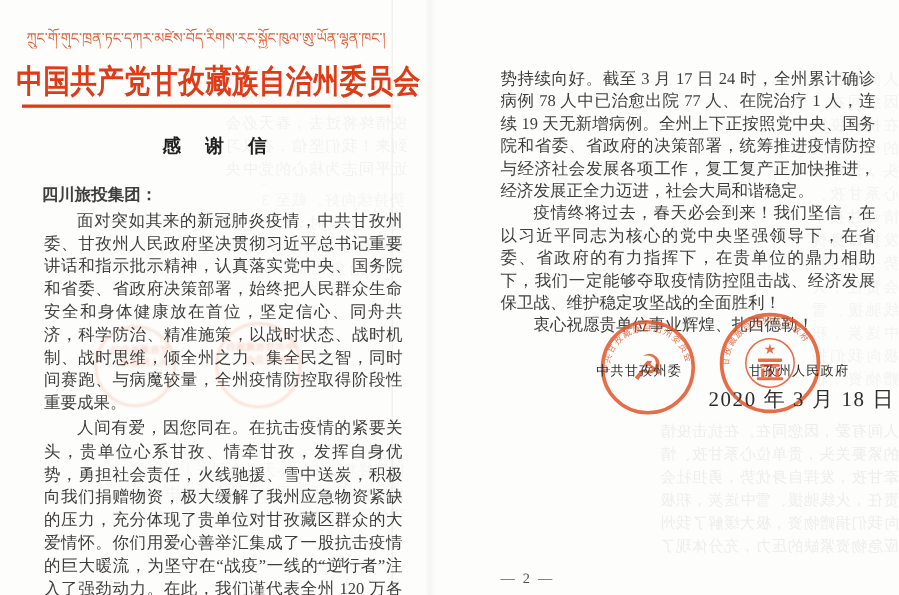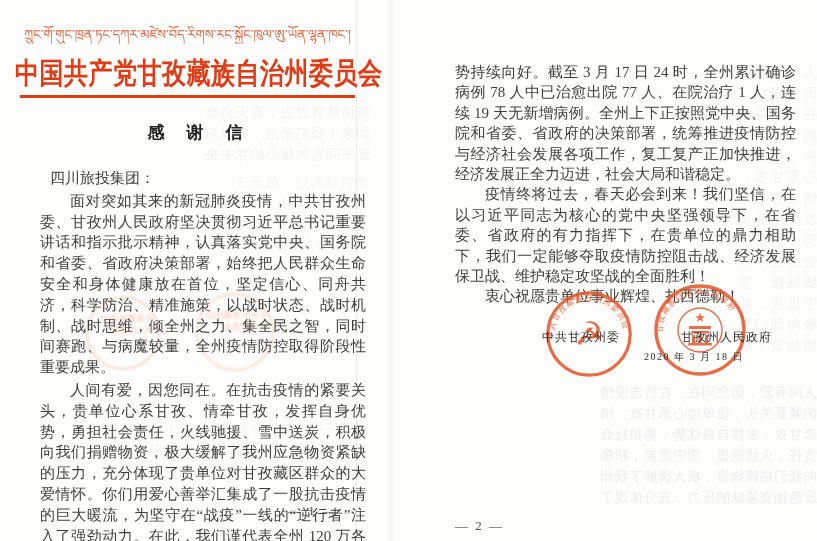--- a/index.html
+++ b/index.html
@@ -18,32 +18,32 @@
     color:#e2603a;font-size:13px;line-height:18px;white-space:nowrap;overflow:hidden;}
   .org-title{position:absolute;left:15px;top:54px;width:360px;text-align:center;
     color:#df3b17;font-weight:bold;font-size:24px;letter-spacing:.5px;white-space:nowrap;
     transform:scaleY(1.22);transform-origin:50% 0;}
   .red-rule{position:absolute;left:20px;top:95px;width:335px;height:3px;background:#df3b17;}
   .letter-title{position:absolute;left:0;top:121px;width:390px;text-align:center;
     color:#1f1f1f;font-weight:bold;font-size:17px;letter-spacing:22px;text-indent:22px;}
   .body-left{position:absolute;left:38px;top:168px;width:330px;
     color:#3f3e3c;font-size:15px;line-height:20.8px;text-align:justify;}
   .body-left p{margin:2px;text-indent:2em;}
-  .salutation{margin:0 0 0 12px;}
+  .salutation{margin:0 0 0 0;font-weight:bold;}
   .pagenum1{position:absolute;left:288px;top:503px;color:#4e4e4c;font-size:13px;letter-spacing:2px;}
 
   
   .body-right{position:absolute;left:455px;top:62px;width:341px;
     color:#3f3e3c;font-size:15px;line-height:20.4px;text-align:justify;}
   .body-right p{margin:0;text-indent:2em;}
   .body-right p.cont{text-indent:0;}
   .sig{position:absolute;color:#2e2d2b;font-size:12px;letter-spacing:1px;white-space:nowrap;}
   .sig-party{left:542px;top:329px;}
   .sig-govt{left:649px;top:329px;margin-left:32px;}
-  .sig-date{left:644px;top:350px;font-size:10px;letter-spacing:1.5px;}
+  .sig-date{left:644px;top:350px;font-size:19px;letter-spacing:1.5px;}
   .pagenum2{position:absolute;left:455px;top:518px;color:#4e4e4c;font-size:13px;letter-spacing:2px;}
 
   .seal{position:absolute;pointer-events:none;}
   .seal-party{left:543px;top:288px;width:92px;height:92px;}
   .seal-govt{left:652px;top:282px;width:96px;height:96px;}
 
   
   .bleed{position:absolute;overflow:hidden;pointer-events:none;
     color:#b3bdc2;transform:scaleX(-1);filter:blur(.7px);
     font-size:14px;line-height:21px;text-align:justify;}

